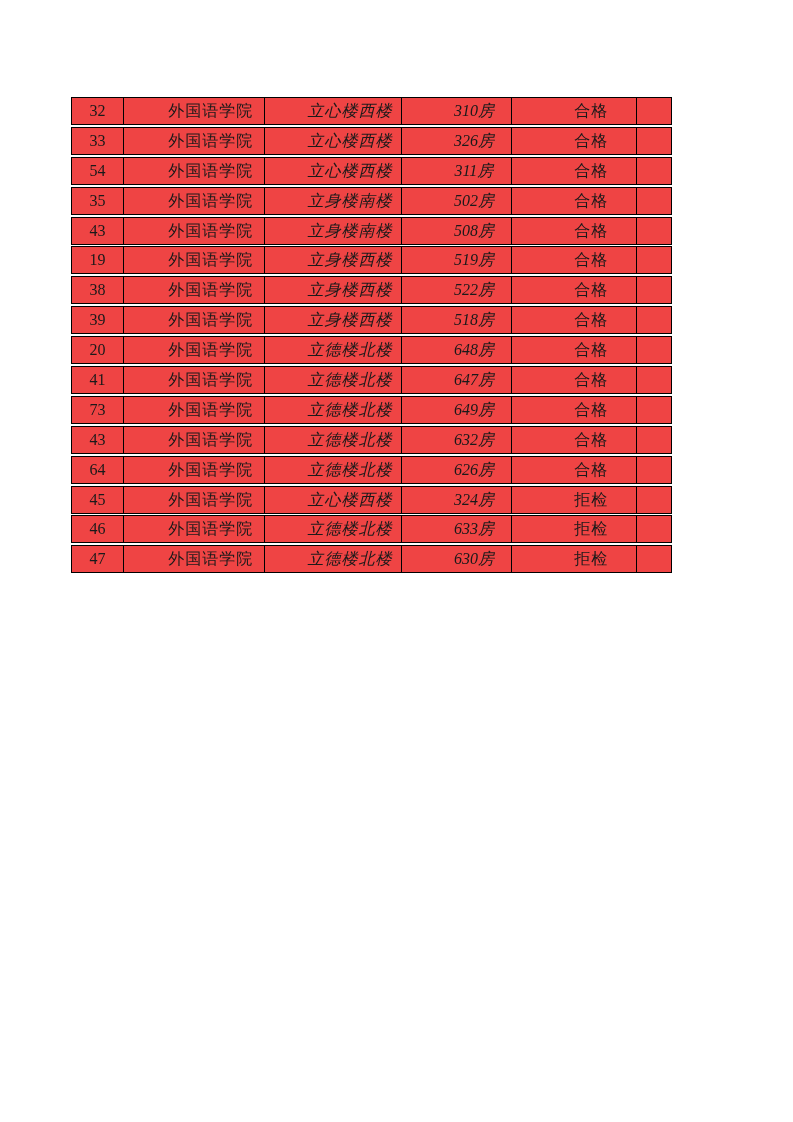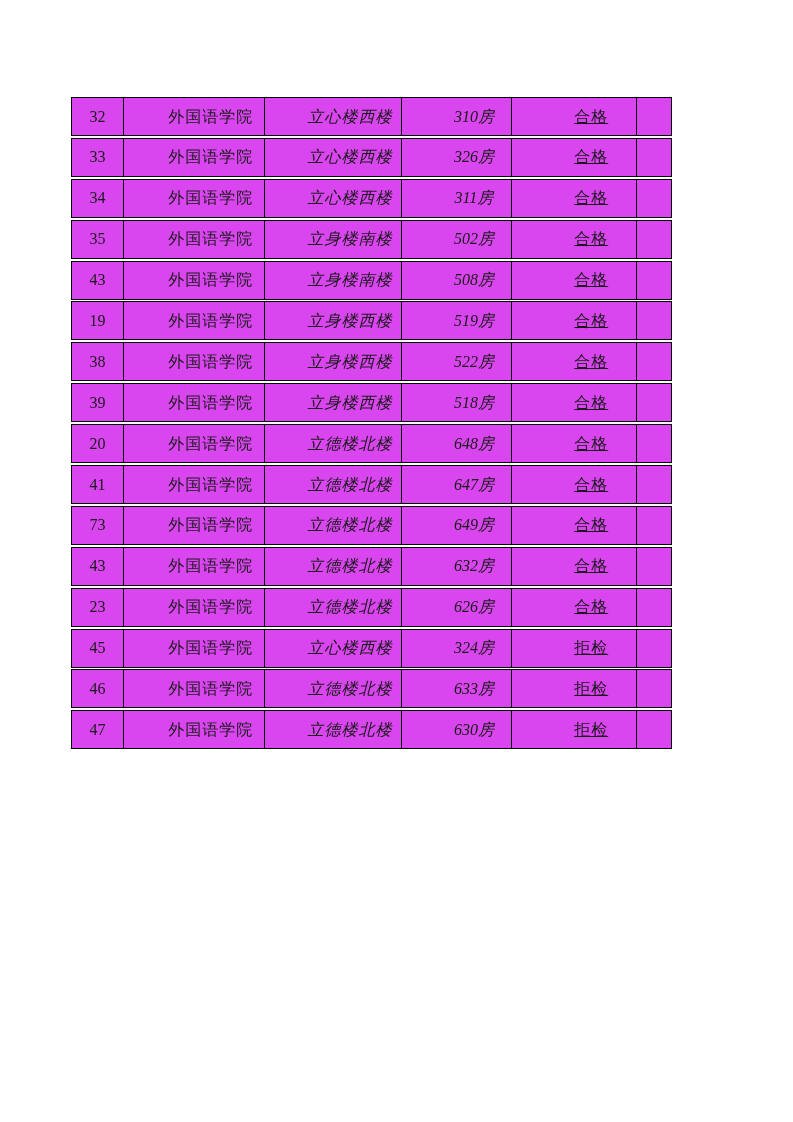--- a/index.html
+++ b/index.html
@@ -17,44 +17,44 @@
   }
   .doc-table {
     position: absolute;
     left: 71px;
     top: 97px;
     width: 601px;
   }
   .t-row {
     box-sizing: border-box;
     display: flex;
-    height: 39px;
+    height: 28px;
     margin-bottom: 1.9px;
     border: 1px solid #000000;
-    background: #d946ef;
+    background: #ef4444;
     gap: 34px;
   }
   .t-cell {
     box-sizing: border-box;
     border-right: 1px solid #000000;
     display: flex;
     align-items: center;
     justify-content: center;
     font-size: 16px;
     line-height: 1;
     letter-spacing: 1px;
     white-space: nowrap;
     overflow: hidden;
   }
   .t-cell:last-child { border-right: none; flex: 1; }
   .c-index    { width: 60px; letter-spacing: 0; }
   .c-college  { width: 124px; }
   .c-building { width: 120px; font-style: italic; }
   .c-room     { width: 88px; letter-spacing: 0; font-style: italic; }
-  .c-result   { width: 105px; text-decoration: underline; }
+  .c-result   { width: 105px; }
 </style>
 </head>
 <body>
 
 <div class="doc-table">
     <div class="t-row">
       <div class="t-cell c-index">32</div>
       <div class="t-cell c-college">外国语学院</div>
       <div class="t-cell c-building">立心楼西楼</div>
       <div class="t-cell c-room">310房</div>
@@ -63,21 +63,21 @@
     </div>
     <div class="t-row">
       <div class="t-cell c-index">33</div>
       <div class="t-cell c-college">外国语学院</div>
       <div class="t-cell c-building">立心楼西楼</div>
       <div class="t-cell c-room">326房</div>
       <div class="t-cell c-result">合格</div>
       <div class="t-cell c-note"></div>
     </div>
     <div class="t-row">
-      <div class="t-cell c-index">34</div>
+      <div class="t-cell c-index">54</div>
       <div class="t-cell c-college">外国语学院</div>
       <div class="t-cell c-building">立心楼西楼</div>
       <div class="t-cell c-room">311房</div>
       <div class="t-cell c-result">合格</div>
       <div class="t-cell c-note"></div>
     </div>
     <div class="t-row">
       <div class="t-cell c-index">35</div>
       <div class="t-cell c-college">外国语学院</div>
       <div class="t-cell c-building">立身楼南楼</div>
@@ -143,21 +143,21 @@
     </div>
     <div class="t-row">
       <div class="t-cell c-index">43</div>
       <div class="t-cell c-college">外国语学院</div>
       <div class="t-cell c-building">立德楼北楼</div>
       <div class="t-cell c-room">632房</div>
       <div class="t-cell c-result">合格</div>
       <div class="t-cell c-note"></div>
     </div>
     <div class="t-row">
-      <div class="t-cell c-index">23</div>
+      <div class="t-cell c-index">64</div>
       <div class="t-cell c-college">外国语学院</div>
       <div class="t-cell c-building">立德楼北楼</div>
       <div class="t-cell c-room">626房</div>
       <div class="t-cell c-result">合格</div>
       <div class="t-cell c-note"></div>
     </div>
     <div class="t-row">
       <div class="t-cell c-index">45</div>
       <div class="t-cell c-college">外国语学院</div>
       <div class="t-cell c-building">立心楼西楼</div>

